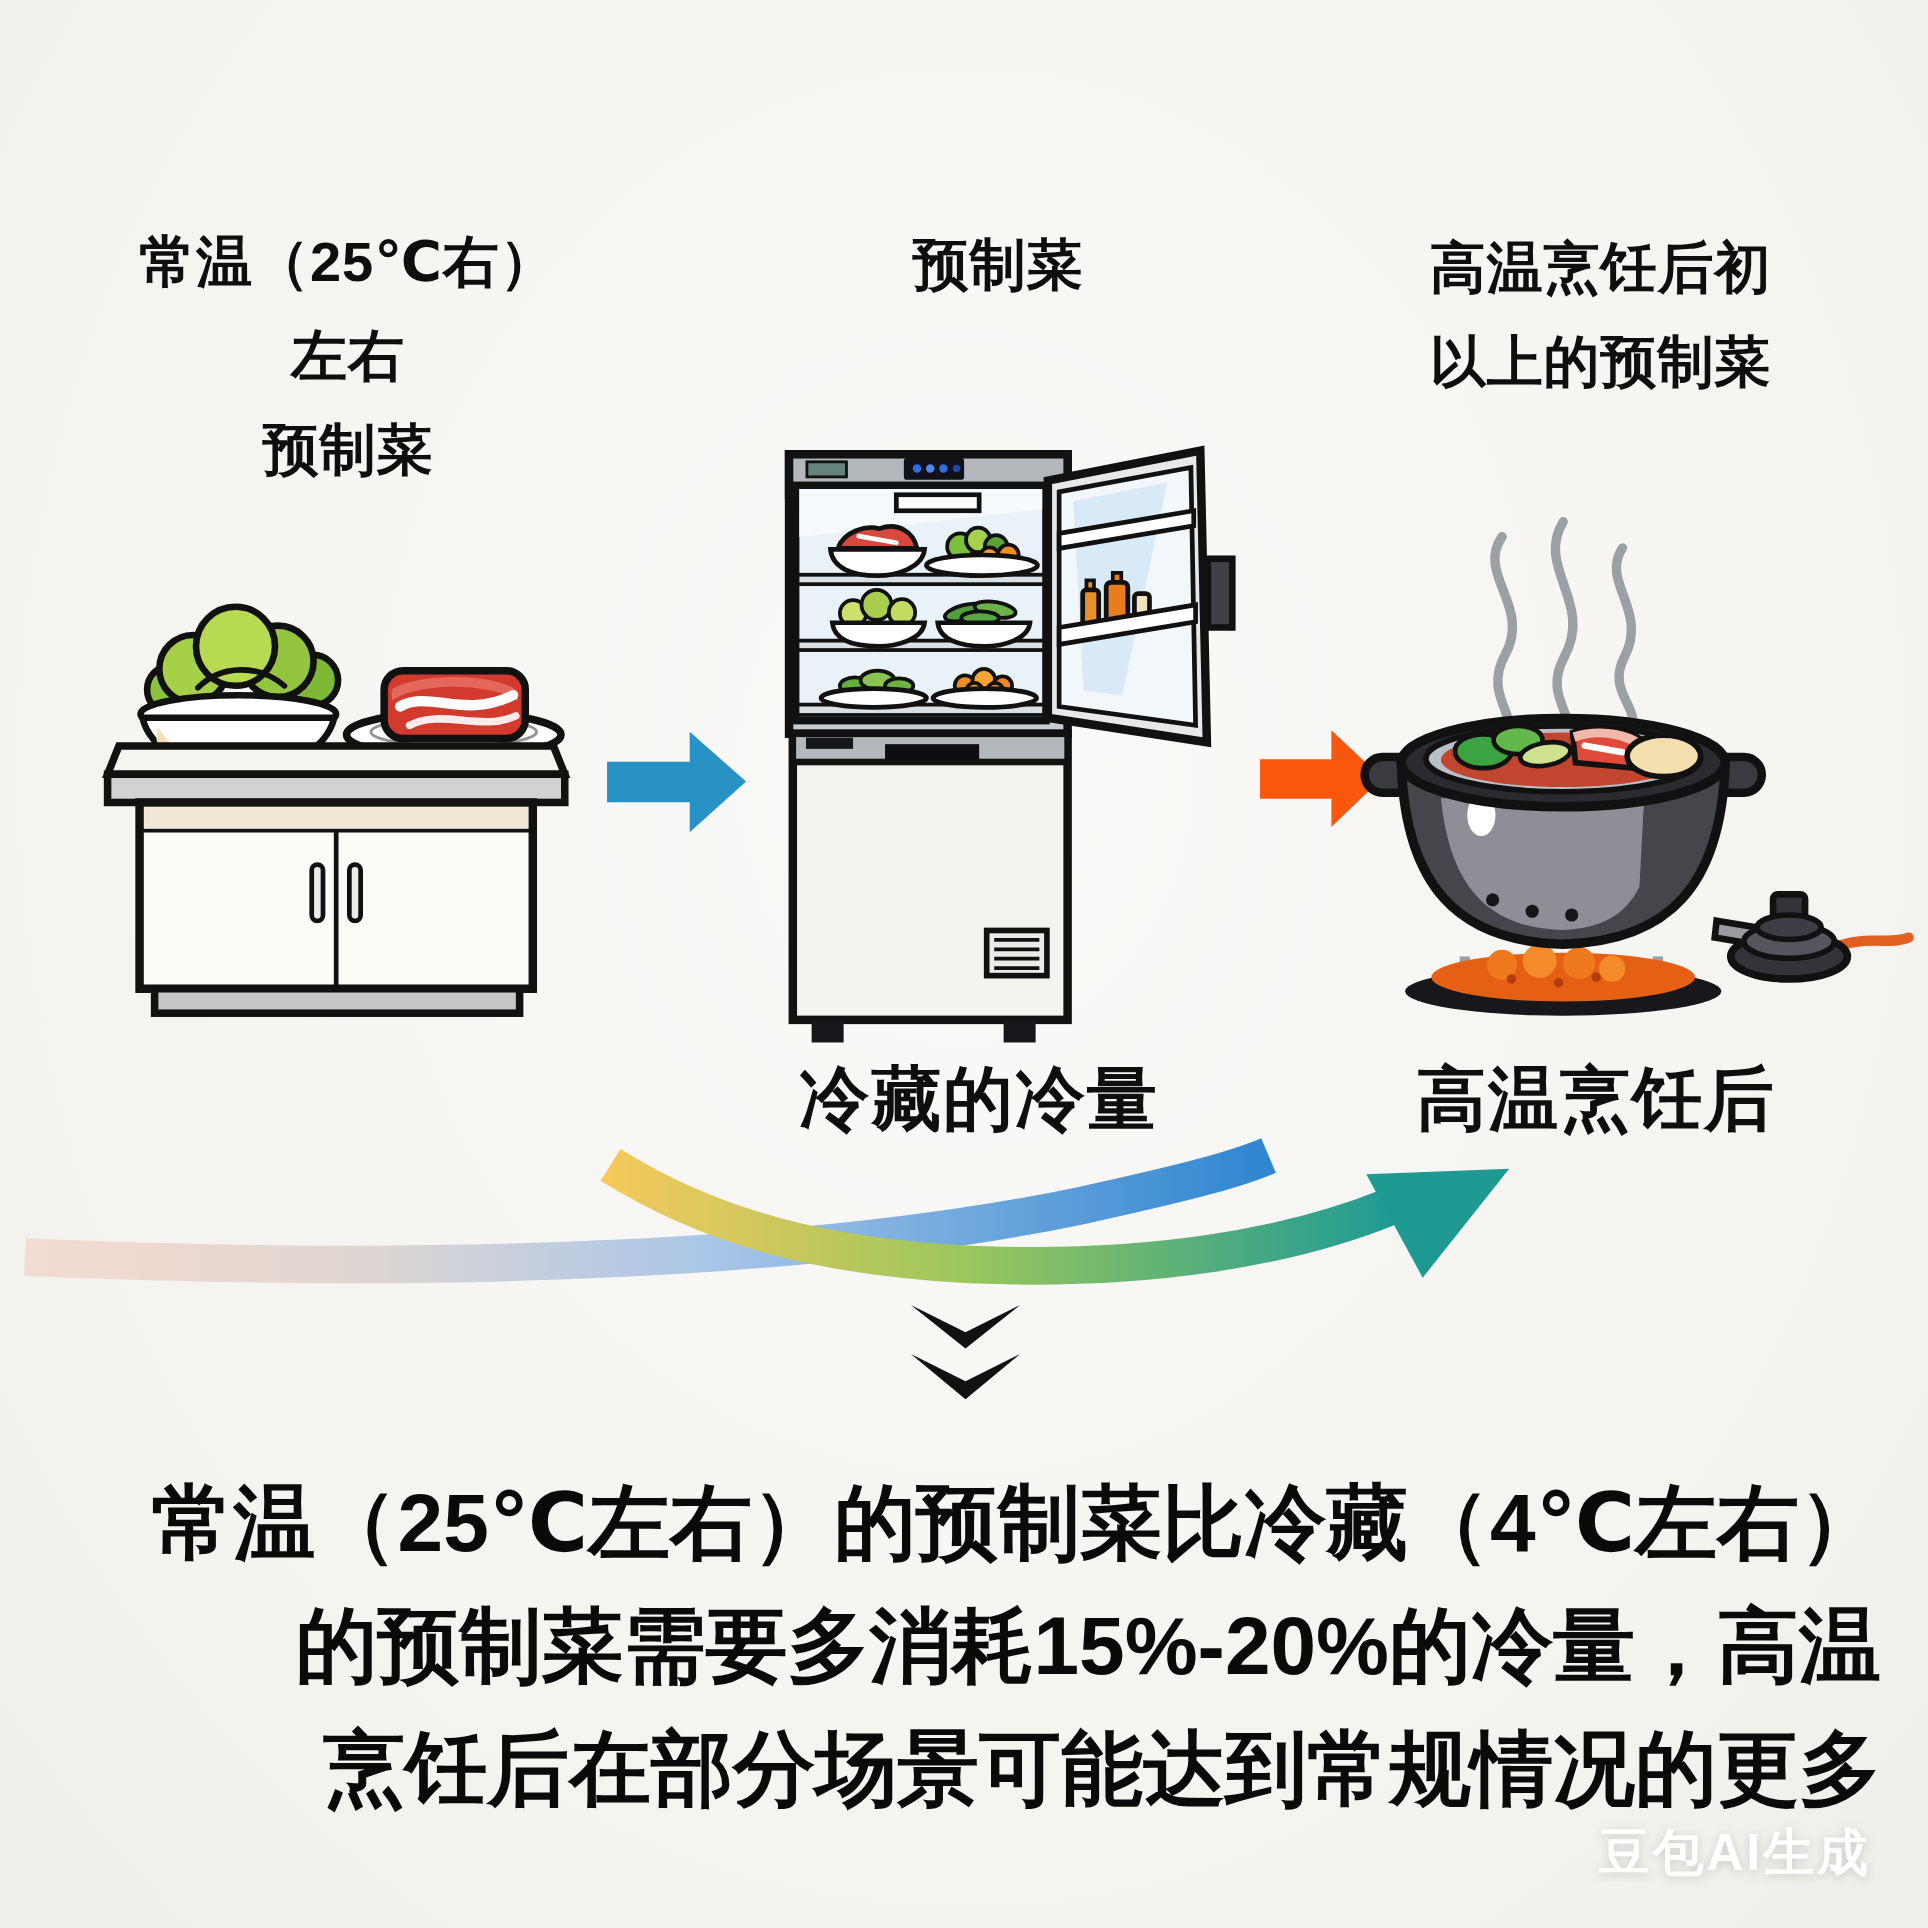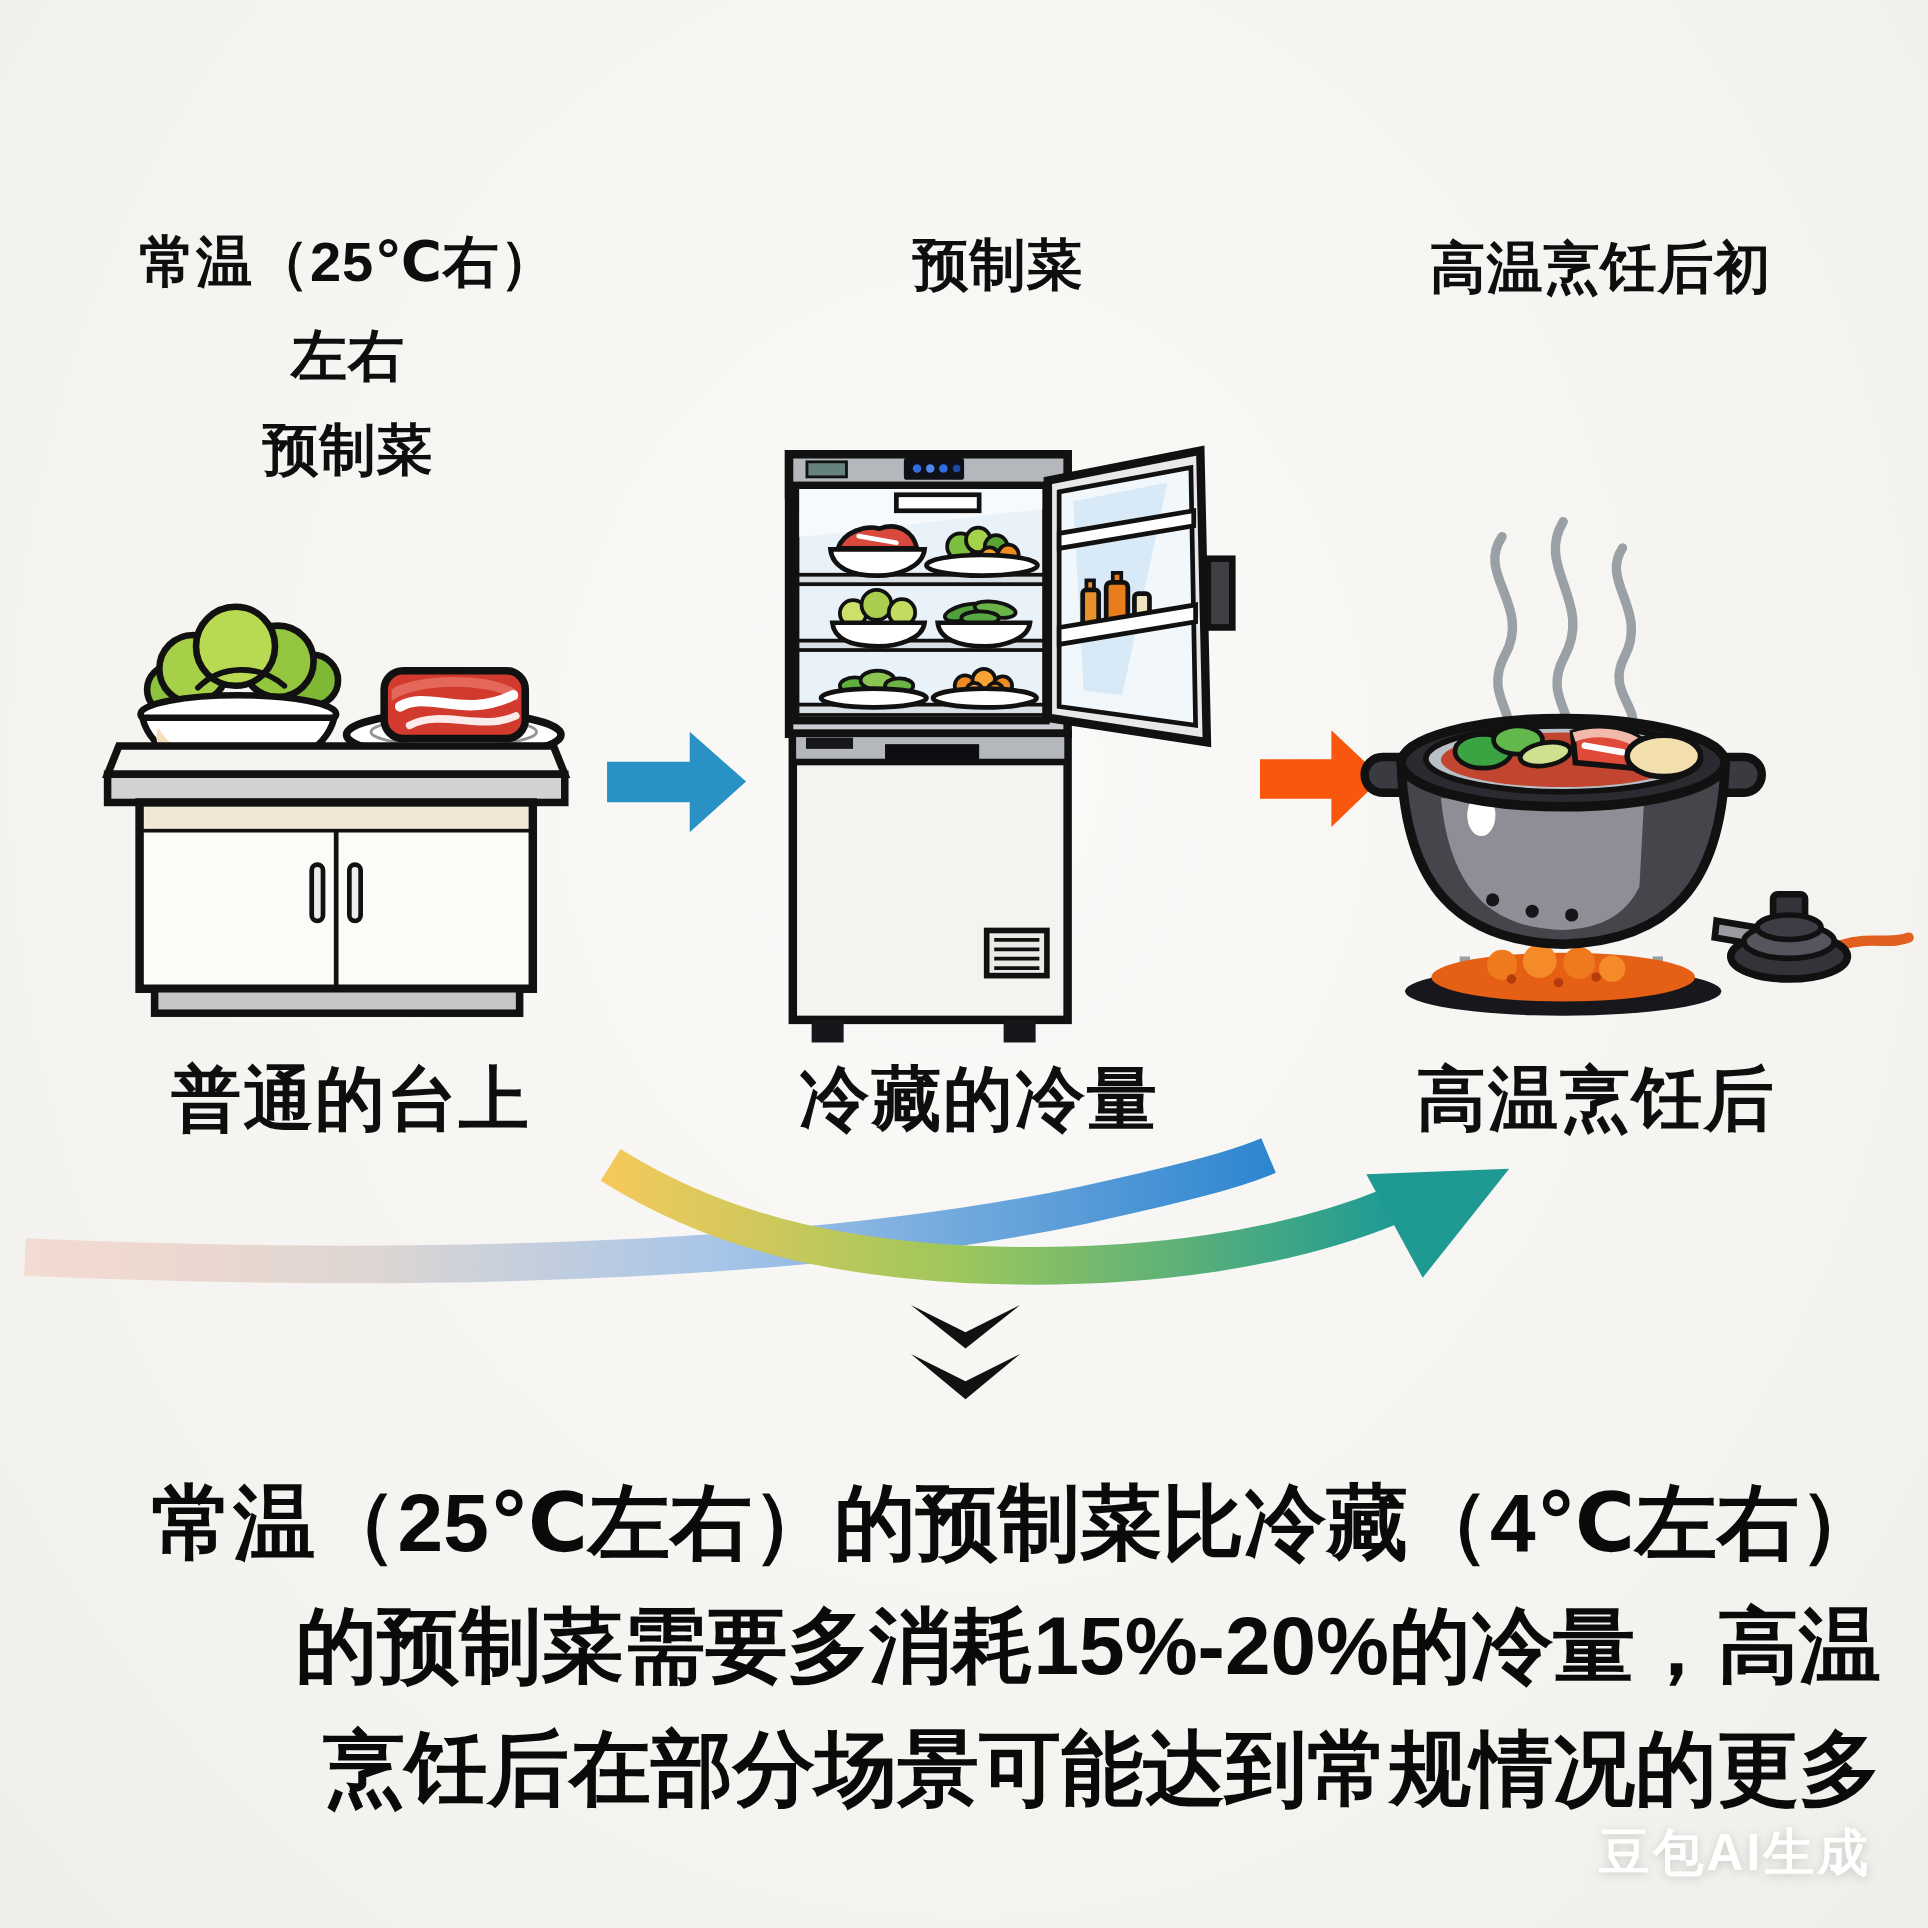--- a/index.html
+++ b/index.html
@@ -41,20 +41,21 @@
     <div>左右</div>
     <div>预制菜</div>
   </div>
 
   <div class="abs heading" style="left:744px;top:218px;width:508px;">
     <div>预制菜</div>
   </div>
 
   <div class="abs heading" style="left:1337px;top:221px;width:527px;">
     <div>高温烹饪后初</div>
+    <div>以上的预制菜</div>
   </div>
 
   <svg class="abs" style="left:85px;top:584px;" width="508" height="452" viewBox="0 0 540 480">
 
     <g>
       <circle cx="92" cy="112" r="26" fill="#8cc23d" stroke="#111" stroke-width="7"></circle>
       <circle cx="242" cy="102" r="27" fill="#7fb835" stroke="#111" stroke-width="7"></circle>
       <circle cx="115" cy="90" r="36" fill="#a6d048" stroke="#111" stroke-width="7"></circle>
       <circle cx="205" cy="82" r="38" fill="#93c63e" stroke="#111" stroke-width="7"></circle>
       <circle cx="160" cy="66" r="42" fill="#b7da52" stroke="#111" stroke-width="7"></circle>
@@ -236,21 +237,20 @@
     <g>
       <path d="M500,456 C534,446 553,456 572,448" fill="none" stroke="#e2601f" stroke-width="11" stroke-linecap="round"></path>
       <path d="M368,430 L416,438 L414,456 L366,448 Z" fill="#9a9aa0" stroke="#111" stroke-width="7"></path>
       <rect x="428" y="402" width="34" height="28" rx="5" fill="#33333a" stroke="#111" stroke-width="7"></rect>
       <ellipse cx="445" cy="468" rx="62" ry="24" fill="#33333a" stroke="#111" stroke-width="8"></ellipse>
       <ellipse cx="445" cy="452" rx="48" ry="18" fill="#55555e" stroke="#111" stroke-width="6"></ellipse>
       <ellipse cx="445" cy="437" rx="34" ry="13" fill="#3d3d45" stroke="#111" stroke-width="6"></ellipse>
     </g>
   </svg>
 
-  <div class="abs caption" style="left:97px;top:1053px;width:508px;">普通的台上</div>
   <div class="abs caption" style="left:725px;top:1053px;width:508px;">冷藏的冷量</div>
   <div class="abs caption" style="left:1342px;top:1053px;width:508px;">高温烹饪后</div>
 
   <svg class="abs" style="left:0;top:1116px;" width="1928" height="235" viewBox="0 0 2048 250">
     <defs>
       <linearGradient id="gradBlue" x1="0" y1="0" x2="1" y2="0">
         <stop offset="0" stop-color="#f2c9ba" stop-opacity=".55"></stop>
         <stop offset=".28" stop-color="#ddd6d3"></stop>
         <stop offset=".55" stop-color="#a9c6e8"></stop>
         <stop offset="1" stop-color="#2e86d0"></stop>

